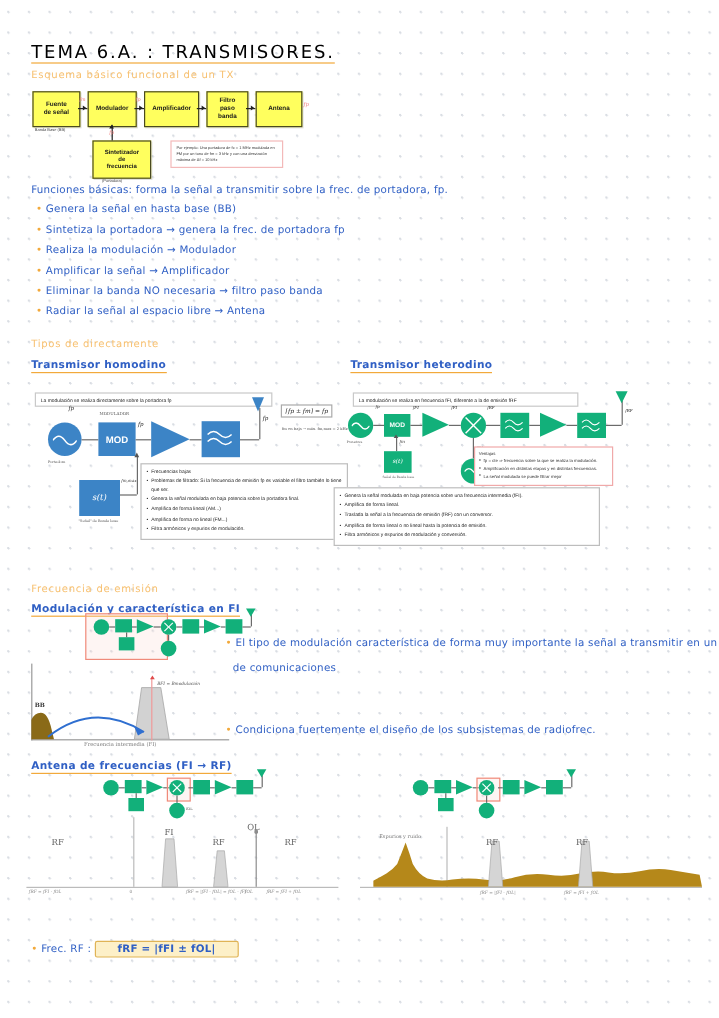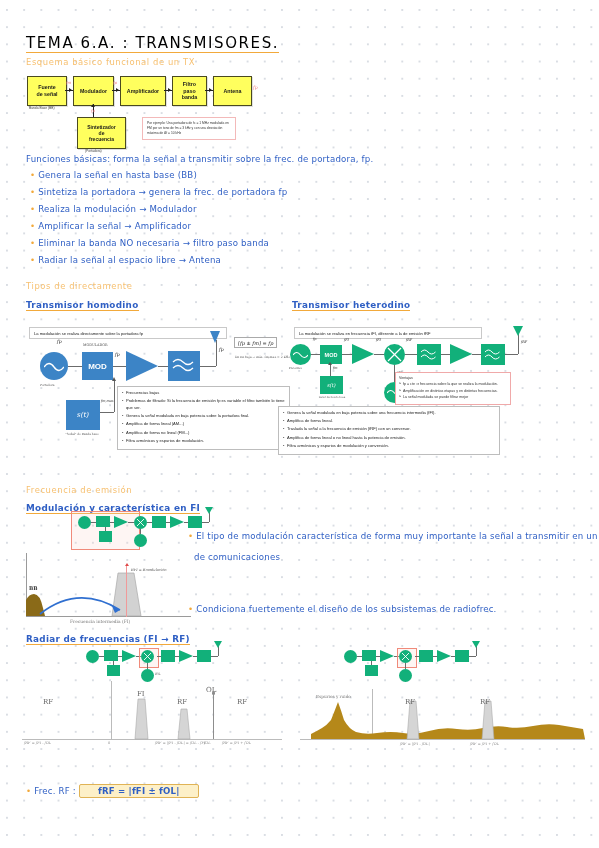--- a/index.html
+++ b/index.html
@@ -348,21 +348,21 @@
     </svg>
     <div class="abs" style="left:70px;top:619px;font-size:4.4px;color:#7a7a7a;font-family:'DejaVu Serif',serif;">Frecuencia intermedia (FI)</div>
   </div>
 
   <div class="abs hw" style="left:188px;top:531px;"><span class="bullet">•</span>
     <span>El tipo de modulación característica de forma muy importante la señal a transmitir en un sistema de comunicaciones</span></div>
   <div class="abs hw" style="left:194px;top:552px;">de comunicaciones</div>
   <div class="abs hw" style="left:188px;top:572px;margin-top:32px;"><span class="bullet">•</span>
     <span>Condiciona fuertemente el diseño de los subsistemas de radiofrec.</span></div>
 
-  <div class="abs hw-head ul-o" style="left:26px;top:634px;">Radiar de frecuencias (FI → RF)</div>
+  <div class="abs hw-head ul-o" style="left:26px;top:634px;">Antena de frecuencias (FI → RF)</div>
 
   <div>
     <div class="gcirc" style="left:86px;top:650px;width:13px;height:13px;background:#12b07a;"></div>
     <div class="wire" style="left:99px;top:656px;width:5px;"></div>
     <div class="gsq" style="left:104px;top:650px;width:14px;height:11px;background:#12b07a;"></div>
     <div class="wire" style="left:118px;top:656px;width:4px;"></div>
     <div class="gtri" style="left:122px;top:650px;border-top:6.5px solid transparent;border-bottom:6.5px solid transparent;border-left:14px solid #12b07a;"></div>
     <div class="wire" style="left:136px;top:656px;width:5px;"></div>
     <div class="gsq" style="left:107px;top:665px;width:13px;height:11px;background:#12b07a;"></div>
     <div class="wire v" style="left:113px;top:661px;height:4px;"></div>

